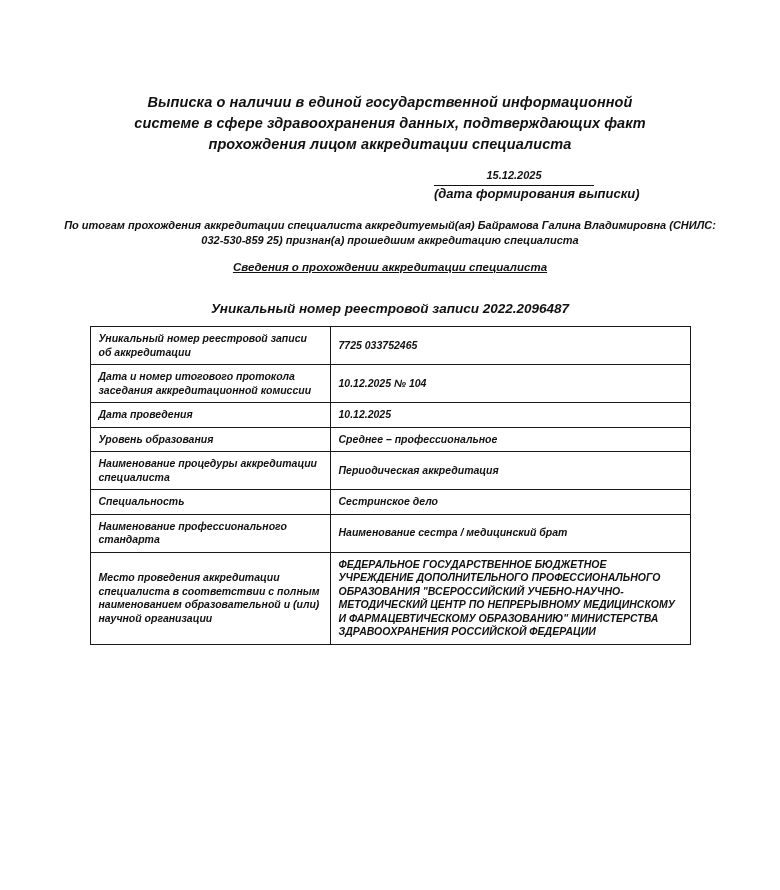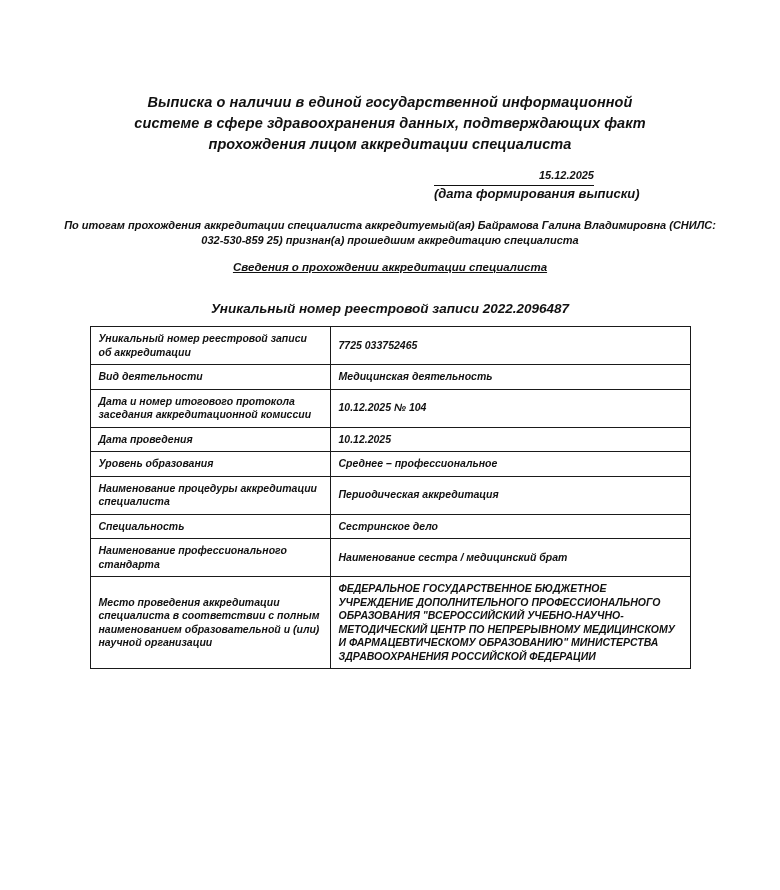--- a/index.html
+++ b/index.html
@@ -28,21 +28,21 @@
     line-height: 21px;
     white-space: pre-line;
     letter-spacing: 0.1px;
   }
 
   
   .date-block {
     margin-top: 13px;
     margin-left: 434px;
     width: 160px;
-    text-align: right;
+    text-align: center;
   }
   .date-value {
     font-size: 11px;
     line-height: 15px;
     padding-bottom: 2px;
     border-bottom: 1.5px solid #111111;
   }
   .date-caption {
     font-size: 13px;
     line-height: 14px;
@@ -116,24 +116,20 @@
 
   <div class="registry-heading">Уникальный номер реестровой записи 2022.2096487</div>
 
   <table class="acc-table">
     <tbody>
       <tr>
         <td class="cell-label">Уникальный номер реестровой записи об аккредитации</td>
         <td class="cell-value">7725 033752465</td>
       </tr>
       <tr>
-        <td class="cell-label">Вид деятельности</td>
-        <td class="cell-value">Медицинская деятельность</td>
-      </tr>
-      <tr>
         <td class="cell-label">Дата и номер итогового протокола заседания аккредитационной комиссии</td>
         <td class="cell-value">10.12.2025 № 104</td>
       </tr>
       <tr>
         <td class="cell-label">Дата проведения</td>
         <td class="cell-value">10.12.2025</td>
       </tr>
       <tr>
         <td class="cell-label">Уровень образования</td>
         <td class="cell-value">Среднее – профессиональное</td>

